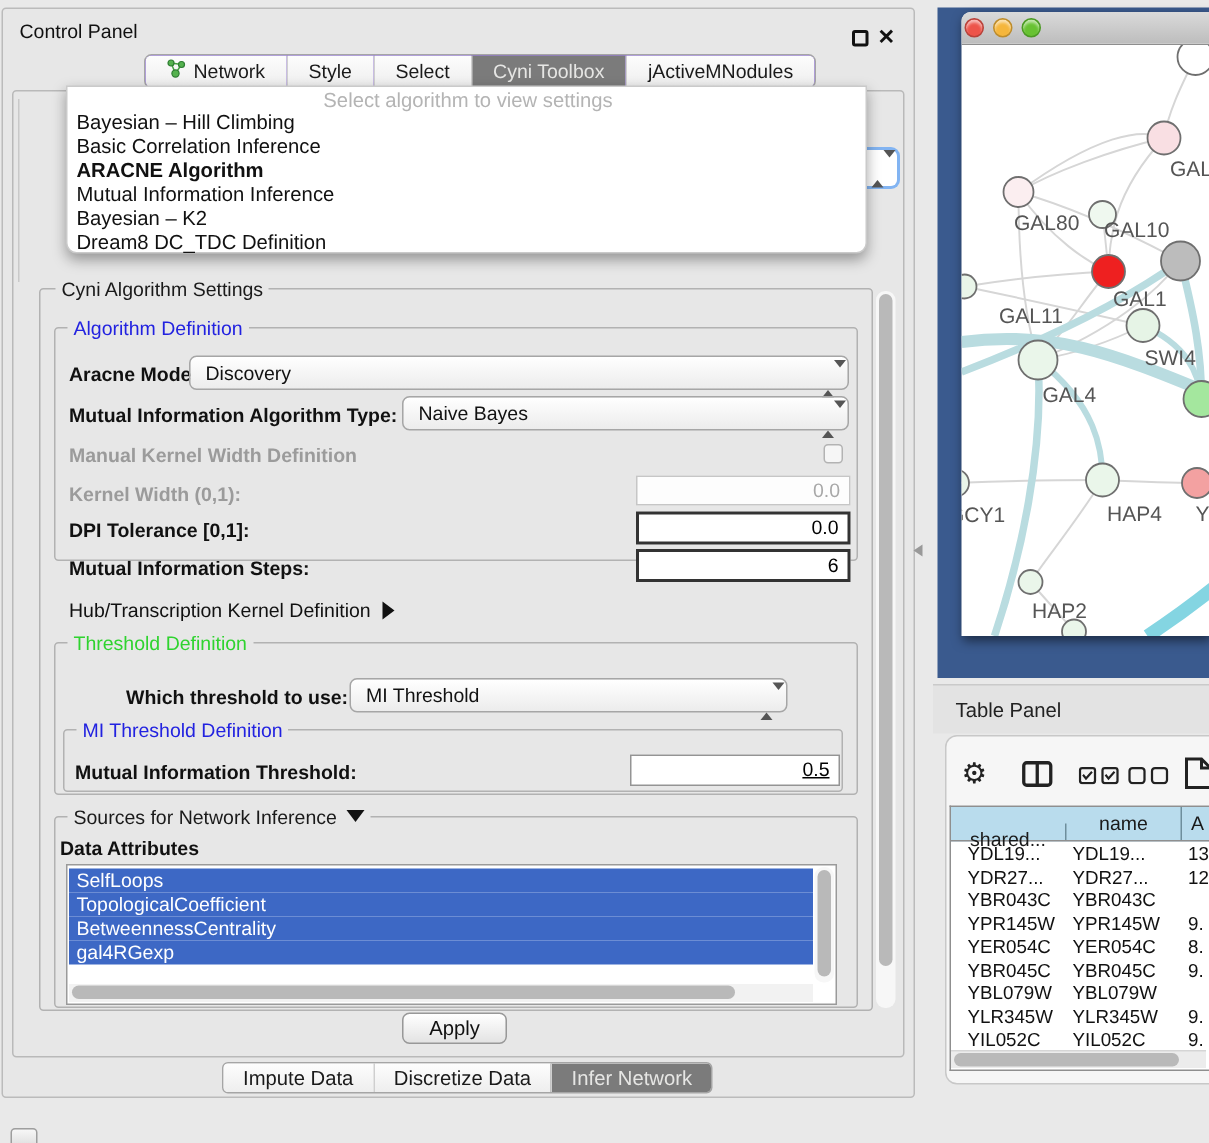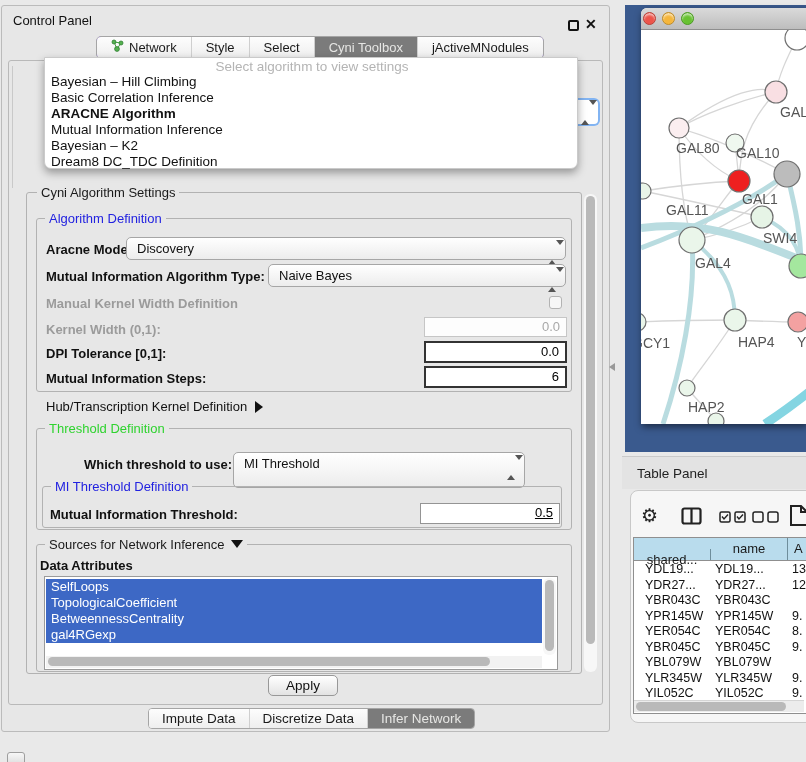--- a/index.html
+++ b/index.html
@@ -161,21 +161,21 @@
   </div>
 
   <div class="abs groupbox" style="left:26px;top:192px;width:556px;height:482px;">
     <span class="legend" style="left:10px;">Cyni Algorithm Settings</span>
   </div>
 
   <div class="abs vtrack" style="left:584px;top:194px;width:13px;height:478px;">
     <div class="vthumb" style="left:2px;top:2px;width:9px;height:448px;"></div>
   </div>
 
-  <div class="abs groupbox" style="left:36px;top:218px;width:536px;height:174px;">
+  <div class="abs groupbox" style="left:36px;top:218px;width:536px;height:156px;">
     <span class="legend blue">Algorithm Definition</span>
   </div>
 
   <div class="abs lbl b" style="left:46px;top:242px;">Aracne Mode:</div>
   <div class="abs combo" style="left:126px;top:237px;width:440px;height:23px;">
     <span>Discovery</span>
     <span class="stepper"><span class="up"></span><span class="dn"></span></span>
   </div>
 
   <div class="abs lbl b" style="left:46px;top:269px;">Mutual Information Algorithm Type:</div>
@@ -197,21 +197,21 @@
   <div class="abs field dark" style="left:424px;top:366px;width:143px;height:22px;">6</div>
 
   <div class="abs lbl" style="left:46px;top:399px;">
     <span>Hub/Transcription Kernel Definition</span><span class="tri-right"></span>
   </div>
 
   <div class="abs groupbox" style="left:36px;top:428px;width:536px;height:102px;">
     <span class="legend green">Threshold Definition</span>
   </div>
   <div class="abs lbl b" style="left:84px;top:457px;">Which threshold to use:</div>
-  <div class="abs combo" style="left:233px;top:452px;width:292px;height:36px;">
+  <div class="abs combo" style="left:233px;top:452px;width:292px;height:23px;">
     <span>MI Threshold</span>
     <span class="stepper"><span class="up"></span><span class="dn"></span></span>
   </div>
 
   <div class="abs groupbox" style="left:42px;top:486px;width:520px;height:42px;">
     <span class="legend blue">MI Threshold Definition</span>
   </div>
   <div class="abs lbl b" style="left:50px;top:507px;">Mutual Information Threshold:</div>
   <div class="abs field lite" style="left:420px;top:503px;width:140px;height:21px;">0.5</div>
 

